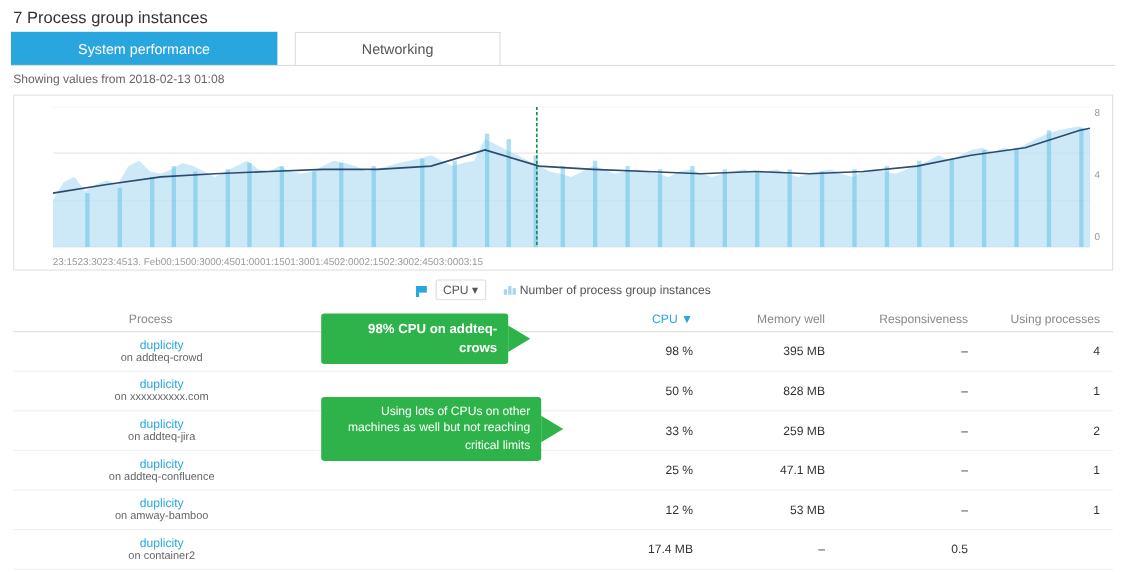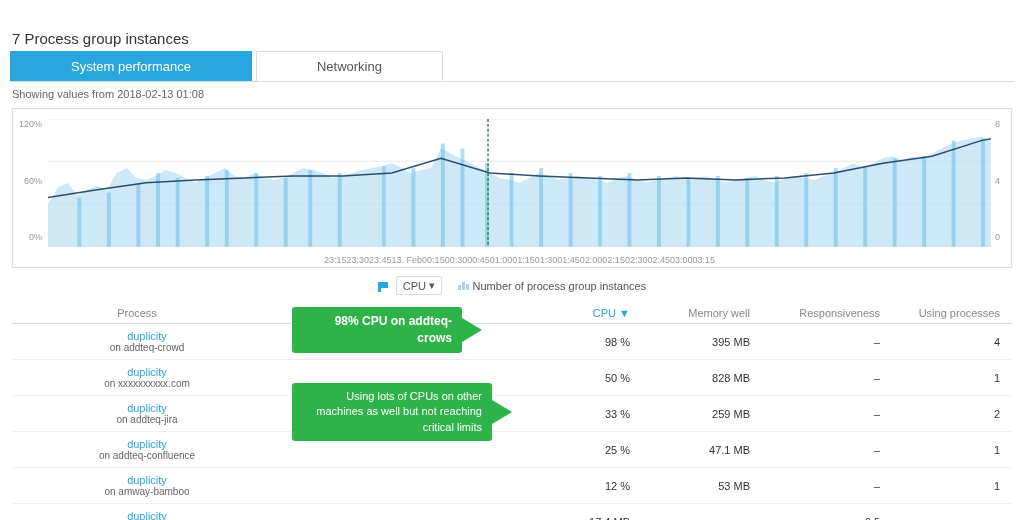--- a/index.html
+++ b/index.html
@@ -1,38 +1,38 @@
 <!DOCTYPE html>
 <html><head>
   <meta charset="utf-8">
   <style>
     * { box-sizing: border-box; margin: 0; padding: 0; }
     body { font-family: Arial, sans-serif; font-size: 12px; background: #fff; color: #333; width: 1024px; height: 520px; overflow: hidden; }
 
-    .header { padding: 8px 12px 4px; margin-top: 22px; }
+    .header { padding: 8px 12px 4px; }
     .header h1 { font-size: 15px; font-weight: normal; color: #333; }
 
     .tabs { display: flex; border-bottom: 1px solid #ddd; margin: 0 10px; }
-    .tab { padding: 7px 60px; font-size: 13px; cursor: pointer; color: #555; border: 1px solid #ddd; border-bottom: none; background: #f5f5f5; margin-right: 4px; }
+    .tab { padding: 7px 60px; font-size: 13px; cursor: pointer; color: #555; border: 1px solid #ddd; border-bottom: none; background: #f5f5f5; margin-right: 16px; }
     .tab.active { background: #29a6de; color: #fff; border-color: #29a6de; }
     .tab.inactive { background: #fff; color: #555; }
 
     .subtitle { padding: 6px 12px 4px; font-size: 11px; color: #666; }
 
     .chart-container { margin: 4px 12px; position: relative; height: 160px; background: #fff; border: 1px solid #e0e0e0; }
 
     .y-axis-labels { position: absolute; left: 0; top: 10px; bottom: 25px; display: flex; flex-direction: column; justify-content: space-between; width: 33px; }
     .y-label { font-size: 9px; color: #999; text-align: right; padding-right: 4px; }
 
     .y-axis-right { position: absolute; right: 0; top: 10px; bottom: 25px; display: flex; flex-direction: column; justify-content: space-between; width: 20px; }
     .y-label-r { font-size: 9px; color: #999; text-align: left; padding-left: 4px; }
 
     .chart-svg { position: absolute; left: 35px; right: 20px; top: 10px; bottom: 25px; }
 
-    .x-axis { position: absolute; bottom: 2px; left: 35px; right: 20px; display: flex; justify-content: center; }
+    .x-axis { position: absolute; bottom: 2px; left: 35px; right: 20px; display: flex; justify-content: flex-start; }
     .x-label { font-size: 9px; color: #999; }
 
     .legend { text-align: center; padding: 4px; display: flex; justify-content: center; align-items: center; gap: 16px; }
     .legend-item { display: flex; align-items: center; gap: 4px; font-size: 11px; color: #555; }
     .legend-bar-icon { display: inline-flex; align-items: flex-end; gap: 1px; }
     .legend-bar-icon span { display: inline-block; background: #aad4ed; width: 3px; }
 
     .table-section { margin: 4px 12px 0; }
     .table-header { display: grid; grid-template-columns: 260px 1fr 120px 130px 120px; border-bottom: 1px solid #ddd; padding: 4px 0; }
     .th { font-size: 11px; color: #888; text-align: right; padding-right: 12px; }
@@ -78,25 +78,20 @@
 </div>
 
 <div class="tabs">
   <div class="tab active">System performance</div>
   <div class="tab inactive">Networking</div>
 </div>
 
 <div class="subtitle">Showing values from 2018-02-13 01:08</div>
 
 <div class="chart-container">
-  <div class="y-axis-labels">
-    <span class="y-label">120%</span>
-    <span class="y-label">60%</span>
-    <span class="y-label">0%</span>
-  </div>
   <svg class="chart-svg" viewBox="0 0 960 130" preserveAspectRatio="none">
 
     <line x1="0" y1="0" x2="960" y2="0" stroke="#e8e8e8" stroke-width="1"></line>
     <line x1="0" y1="43" x2="960" y2="43" stroke="#e8e8e8" stroke-width="1"></line>
     <line x1="0" y1="87" x2="960" y2="87" stroke="#e8e8e8" stroke-width="1"></line>
     <line x1="0" y1="130" x2="960" y2="130" stroke="#e8e8e8" stroke-width="1"></line>
 
     <path d="M0,87 L10,70 L20,65 L30,78 L40,72 L50,68 L60,72 L70,55 L80,50 L90,60 L100,62 L110,58 L120,52 L130,55 L140,60 L150,65 L160,60 L170,55 L180,50 L190,58 L200,60 L210,55 L220,60 L230,62 L240,60 L250,55 L260,50 L270,52 L280,55 L290,60 L300,58 L310,55 L320,52 L330,50 L340,48 L350,45 L360,50 L370,55 L380,52 L390,50 L400,30 L410,35 L420,40 L430,45 L440,50 L450,55 L460,60 L470,62 L480,65 L490,60 L500,55 L510,58 L520,62 L530,60 L540,58 L550,60 L560,62 L570,65 L580,60 L590,58 L600,62 L610,65 L620,62 L630,60 L640,58 L650,62 L660,60 L670,58 L680,62 L690,65 L700,62 L710,60 L720,58 L730,62 L740,65 L750,60 L760,58 L770,60 L780,62 L790,58 L800,55 L810,50 L820,45 L830,50 L840,45 L850,40 L860,38 L870,42 L880,38 L890,40 L900,35 L910,30 L920,25 L930,22 L940,20 L950,18 L960,22 L960,130 L0,130 Z" fill="#b8e0f4" opacity="0.7"></path>
 
     <g fill="#60bde8" opacity="0.5">

